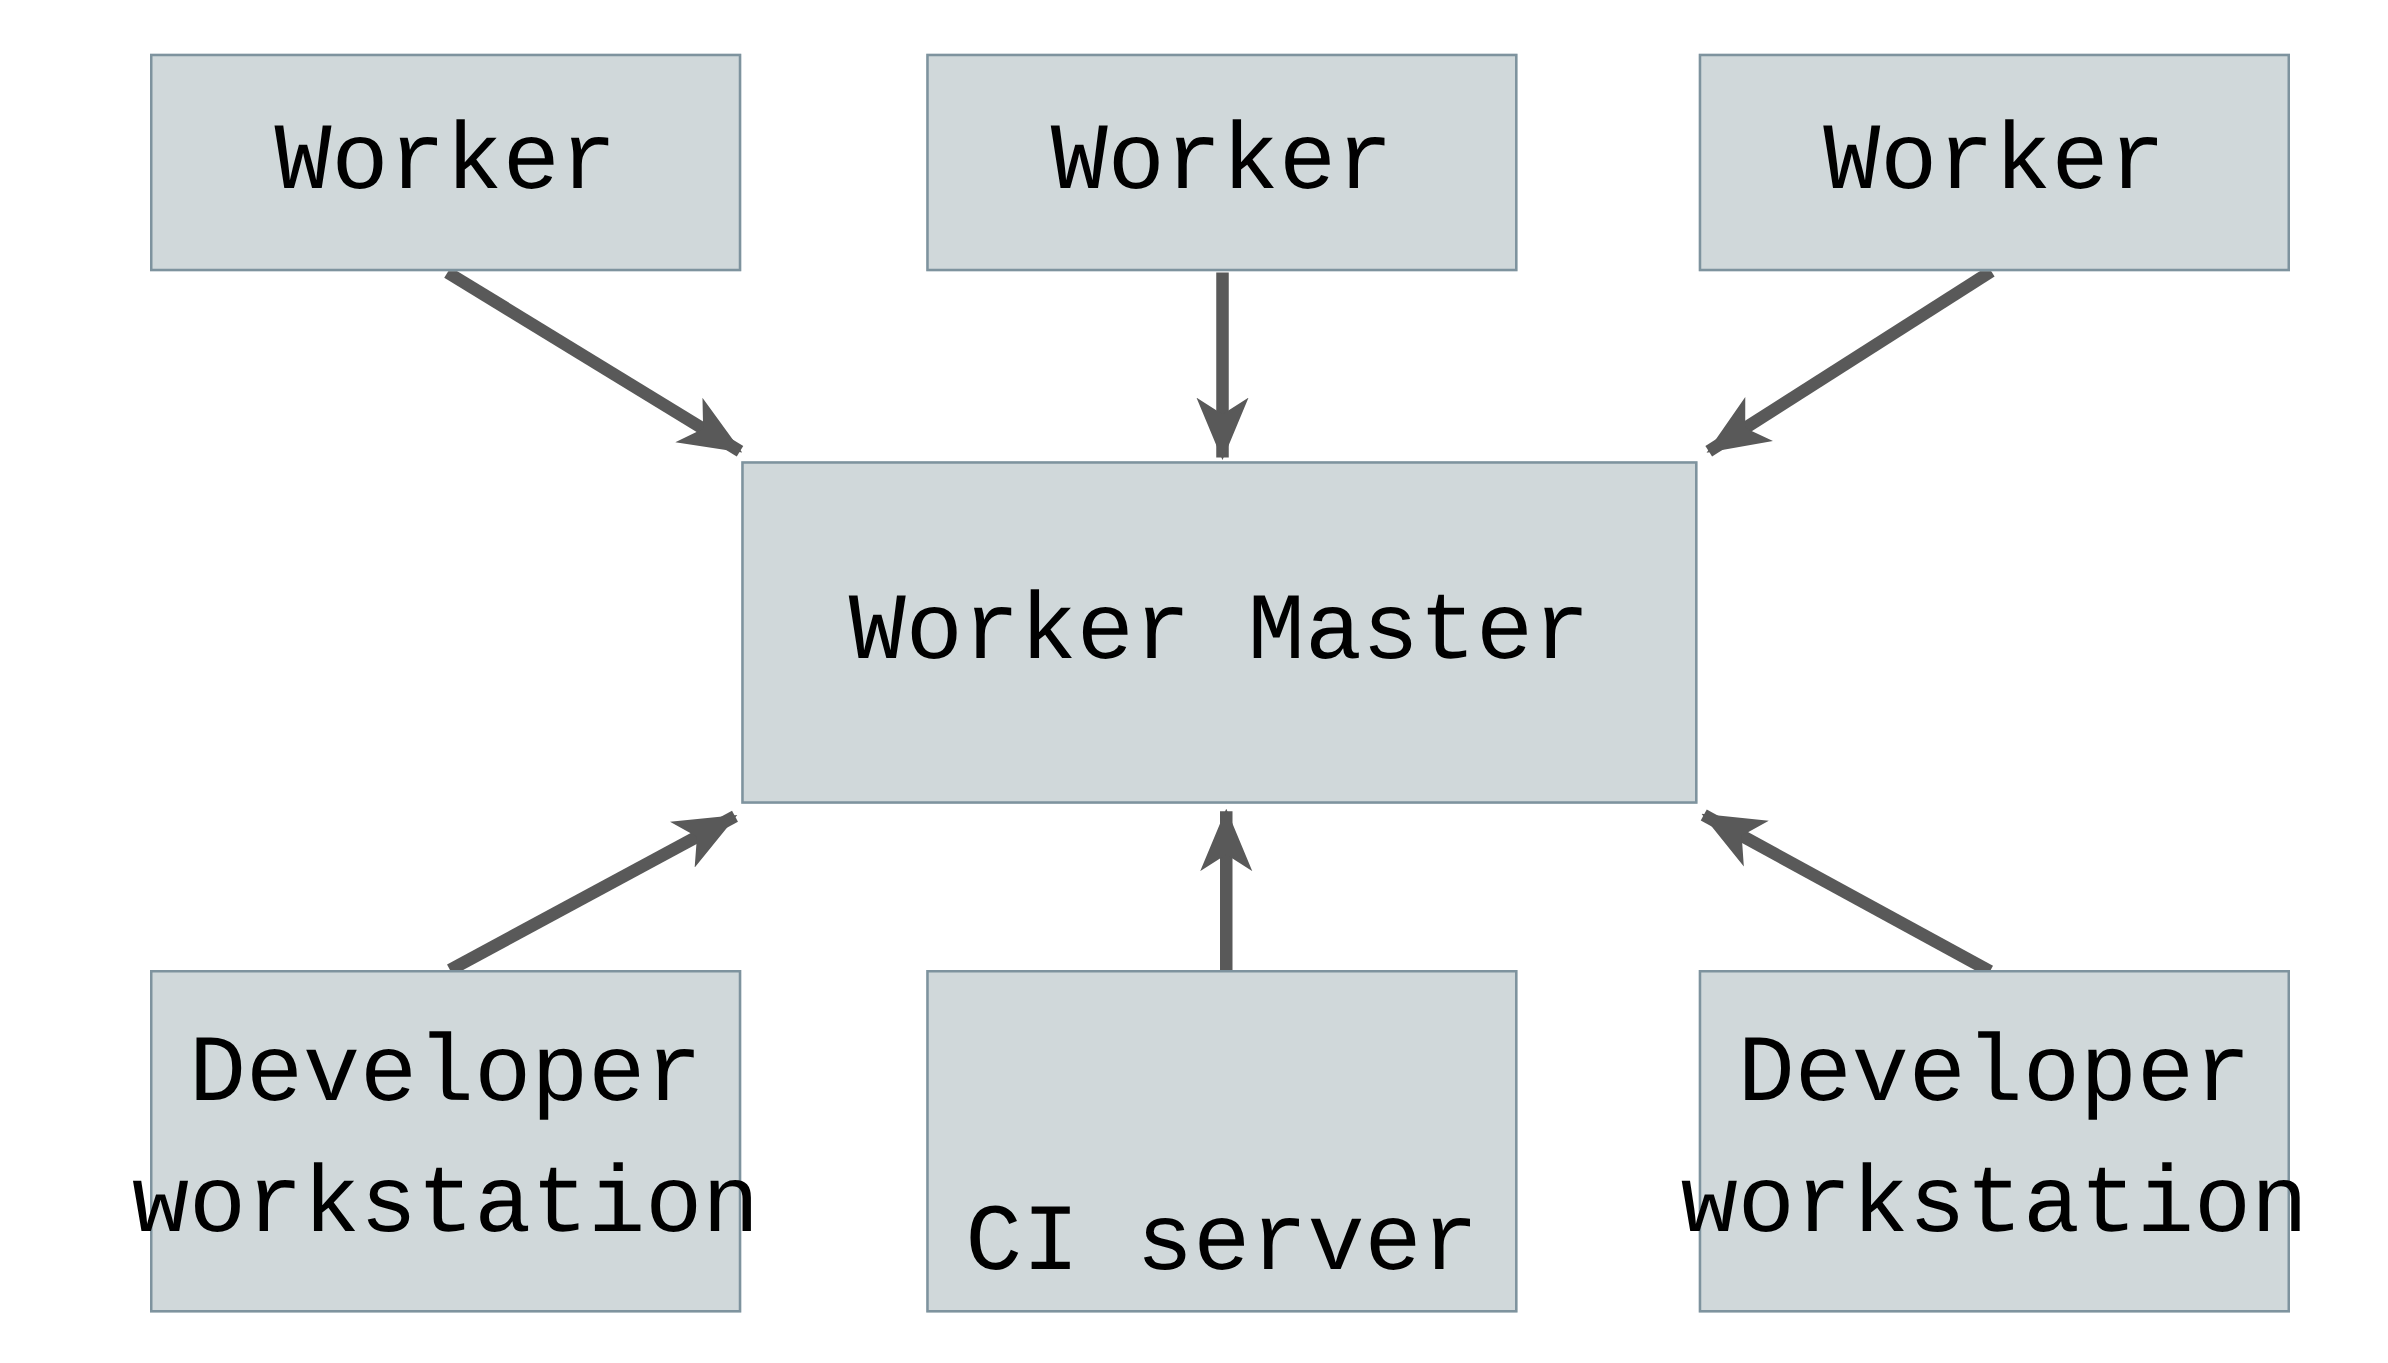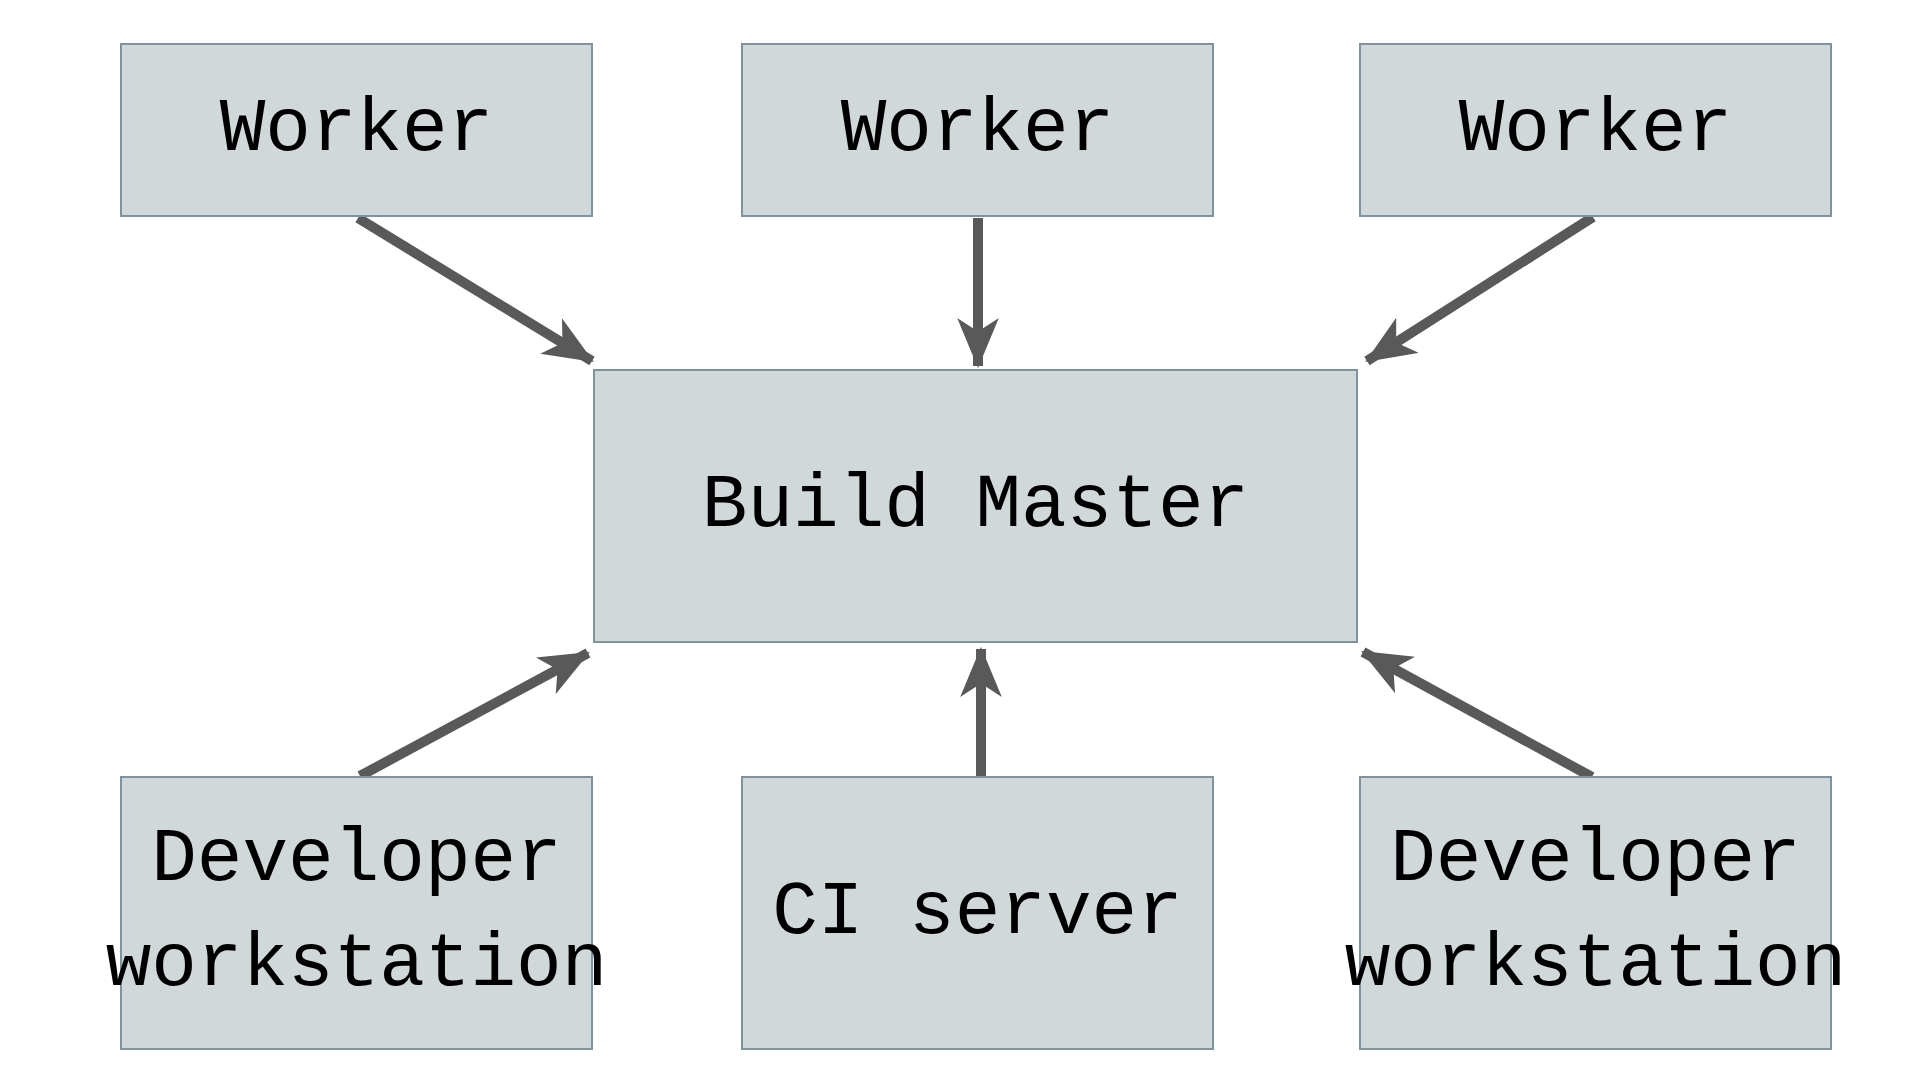--- a/index.html
+++ b/index.html
@@ -37,21 +37,21 @@
     color:var(--text-color);
     font-size:76px;
     line-height:1.38;
     padding:0 10px;
   }
   #n-worker1{left:120px;top:43px;width:473px;height:174px;}
   #n-worker2{left:741px;top:43px;width:473px;height:174px;}
   #n-worker3{left:1359px;top:43px;width:473px;height:174px;}
   #n-build-master{left:593px;top:369px;width:765px;height:274px;}
   #n-dev-left{left:120px;top:776px;width:473px;height:274px;}
-  #n-ci-server{left:741px;top:776px;width:473px;height:274px;}
+  #n-ci-server{left:741px;top:776px;width:473px;height:274px;align-items:flex-end;}
   #n-dev-right{left:1359px;top:776px;width:473px;height:274px;}
 </style>
 </head>
 <body>
 
 <div class="canvas">
 
   <svg class="edges" viewBox="0 0 1910 1090" xmlns="http://www.w3.org/2000/svg" aria-hidden="true">
     <defs>
       <marker id="arrowhead" viewBox="0 0 12 10" refX="11.5" refY="5" markerWidth="5" markerHeight="4.2" orient="auto" markerUnits="strokeWidth">
@@ -72,21 +72,21 @@
 
   <div class="node" id="n-worker2">
     <span>Worker</span>
   </div>
 
   <div class="node" id="n-worker3">
     <span>Worker</span>
   </div>
 
   <div class="node" id="n-build-master">
-    <span>Build Master</span>
+    <span>Worker Master</span>
   </div>
 
   <div class="node" id="n-dev-left">
     <span>Developer workstation</span>
   </div>
 
   <div class="node" id="n-ci-server">
     <span>CI server</span>
   </div>
 

